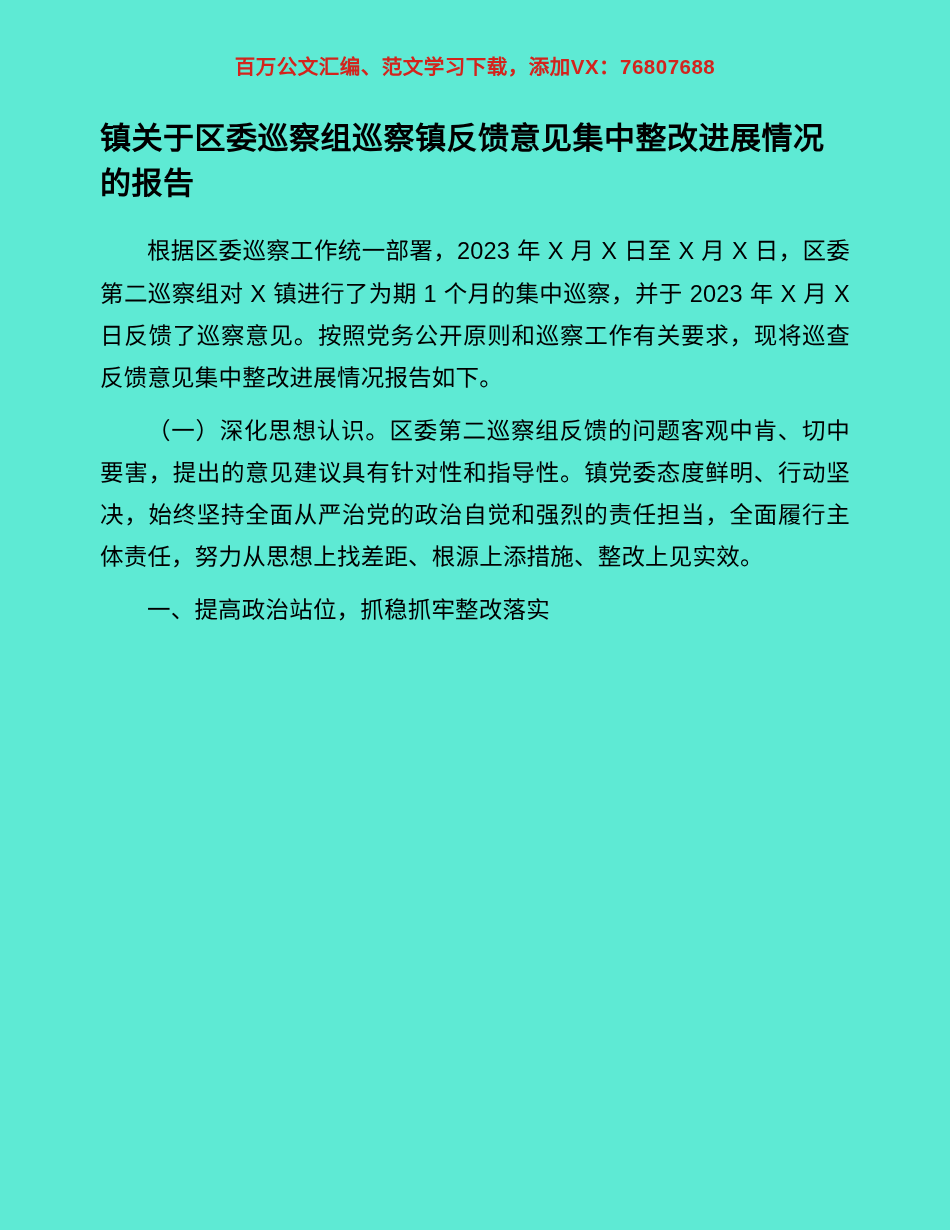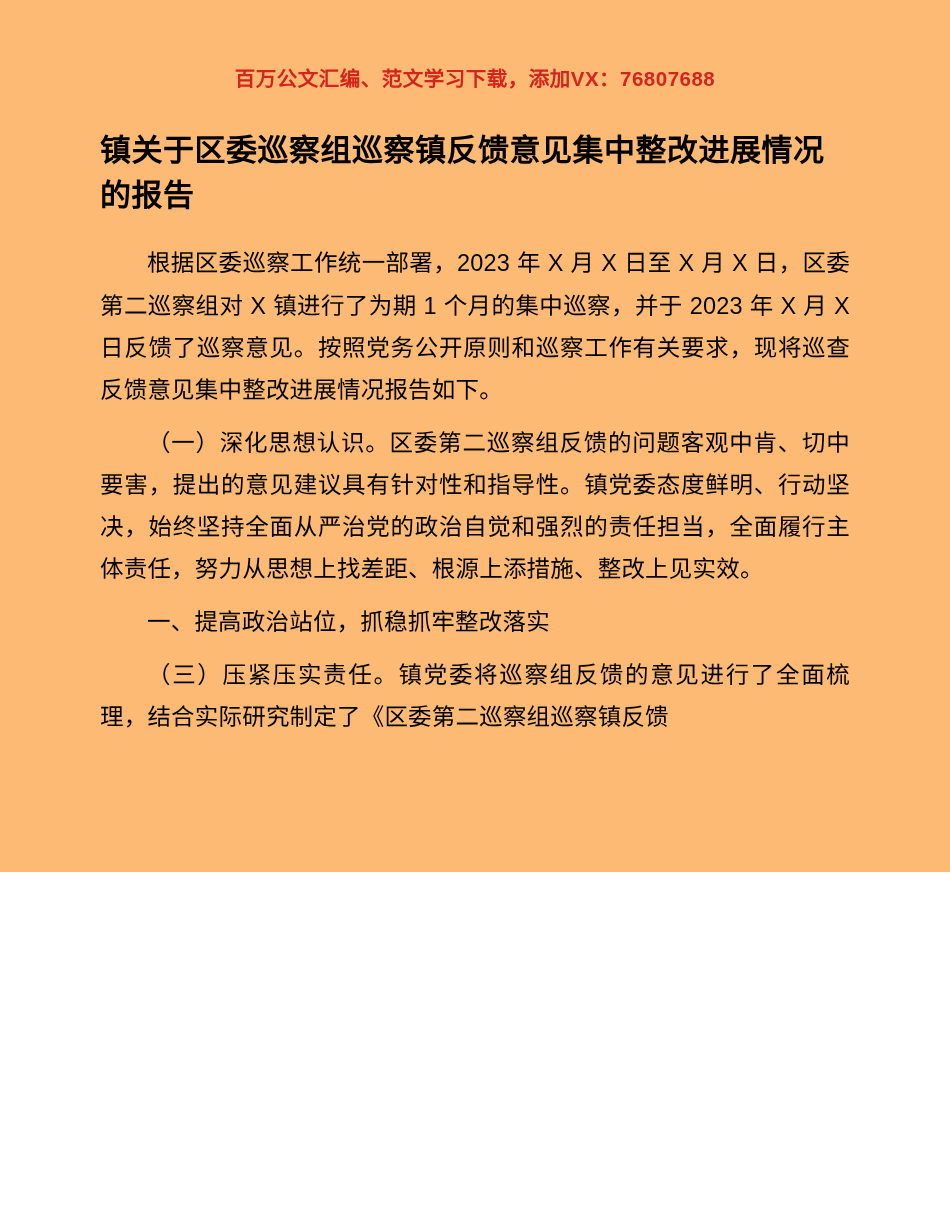--- a/index.html
+++ b/index.html
@@ -11,24 +11,24 @@
   body {
     width: 950px;
     height: 1230px;
     font-family: "Liberation Sans", "DejaVu Sans", sans-serif;
     color: #000000;
     overflow: hidden;
   }
   .page {
     position: relative;
     width: 950px;
-    height: 872px;
+    height: 1230px;
     box-sizing: border-box;
-    padding: 12px 100px;
-    background: #fdba74;
+    padding: 0 100px;
+    background: #5eead4;
   }
   .watermark {
     text-align: center;
     color: #d3241d;
     font-size: 20.5px;
     font-weight: bold;
     letter-spacing: 0.5px;
     padding-top: 55px;
     line-height: 1.2;
     white-space: nowrap;
@@ -66,16 +66,15 @@
 <div class="page">
 
   <div class="watermark">百万公文汇编、范文学习下载，添加VX：76807688</div>
 
   <h1 class="doc-title">镇关于区委巡察组巡察镇反馈意见集中整改进展情况的报告</h1>
 
   <div class="body-text">
     <p class="para">根据区委巡察工作统一部署，2023 年 X 月 X 日至 X 月 X 日，区委第二巡察组对 X 镇进行了为期 1 个月的集中巡察，并于 2023 年 X 月 X 日反馈了巡察意见。按照党务公开原则和巡察工作有关要求，现将巡查反馈意见集中整改进展情况报告如下。</p>
     <p class="para">（一）深化思想认识。区委第二巡察组反馈的问题客观中肯、切中要害，提出的意见建议具有针对性和指导性。镇党委态度鲜明、行动坚决，始终坚持全面从严治党的政治自觉和强烈的责任担当，全面履行主体责任，努力从思想上找差距、根源上添措施、整改上见实效。</p>
     <p class="para heading-1">一、提高政治站位，抓稳抓牢整改落实</p>
-    <p class="para">（三）压紧压实责任。镇党委将巡察组反馈的意见进行了全面梳理，结合实际研究制定了《区委第二巡察组巡察镇反馈</p>
   </div>
 
 </div>
 
 </body></html>

